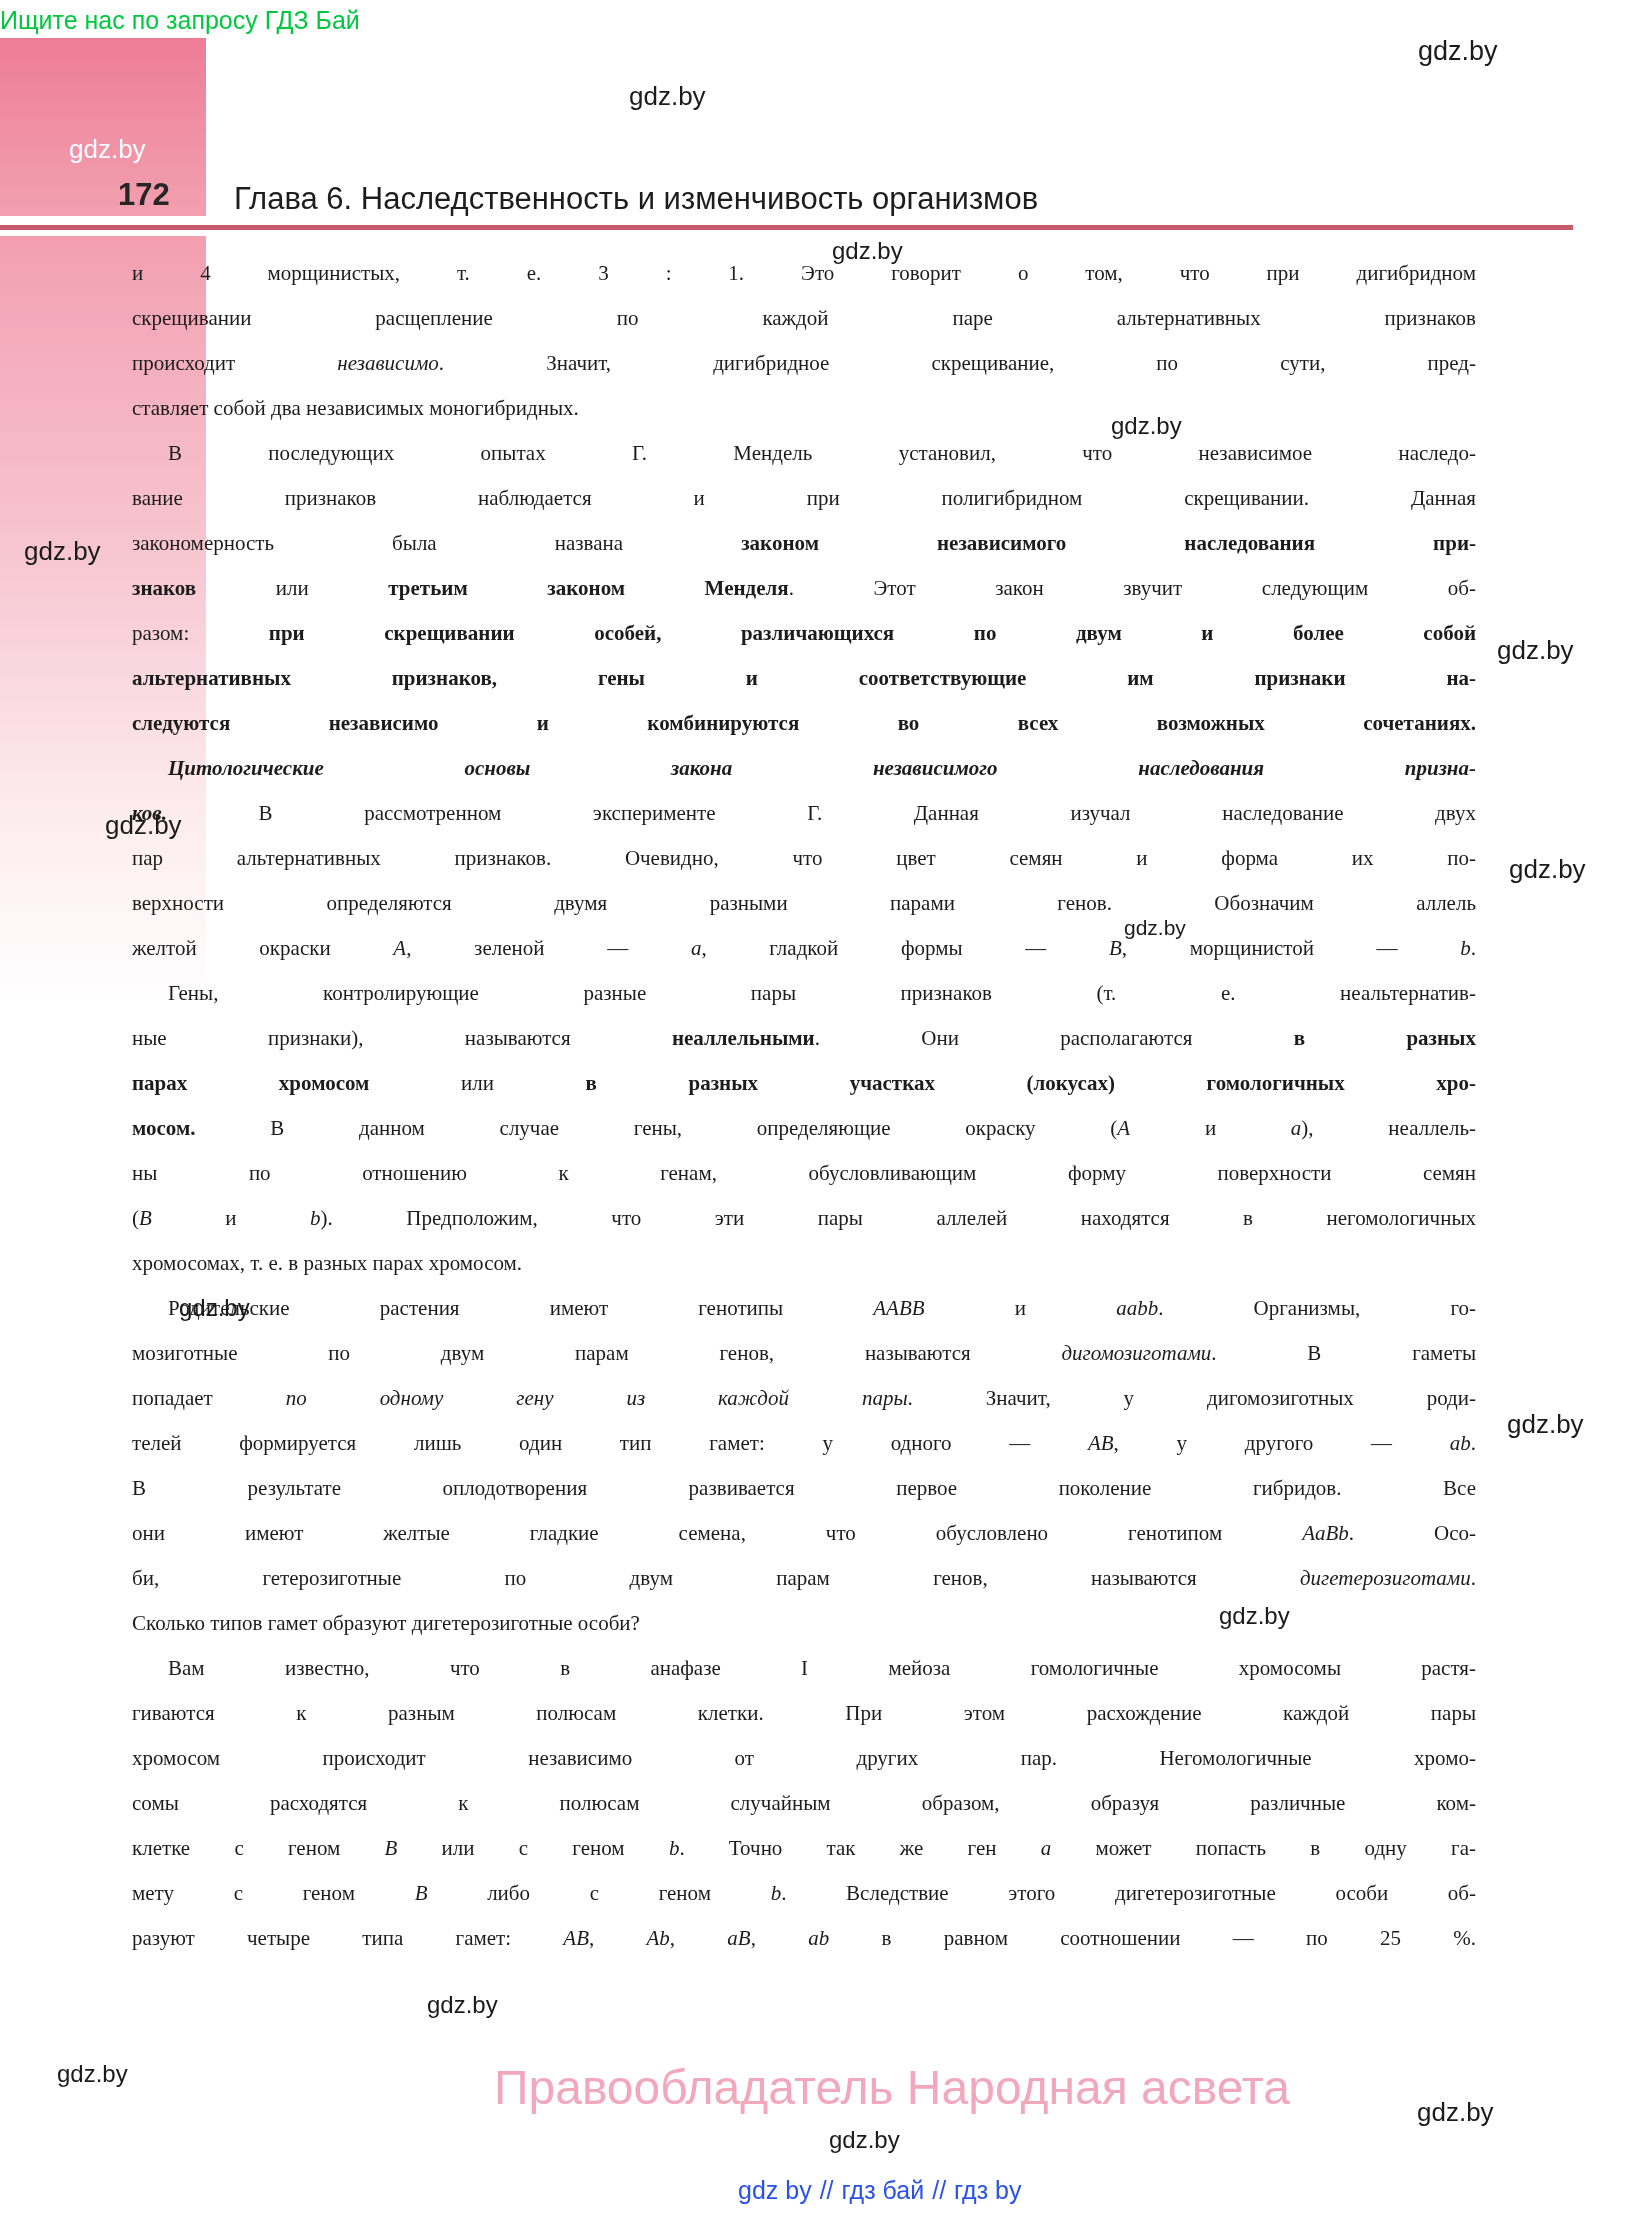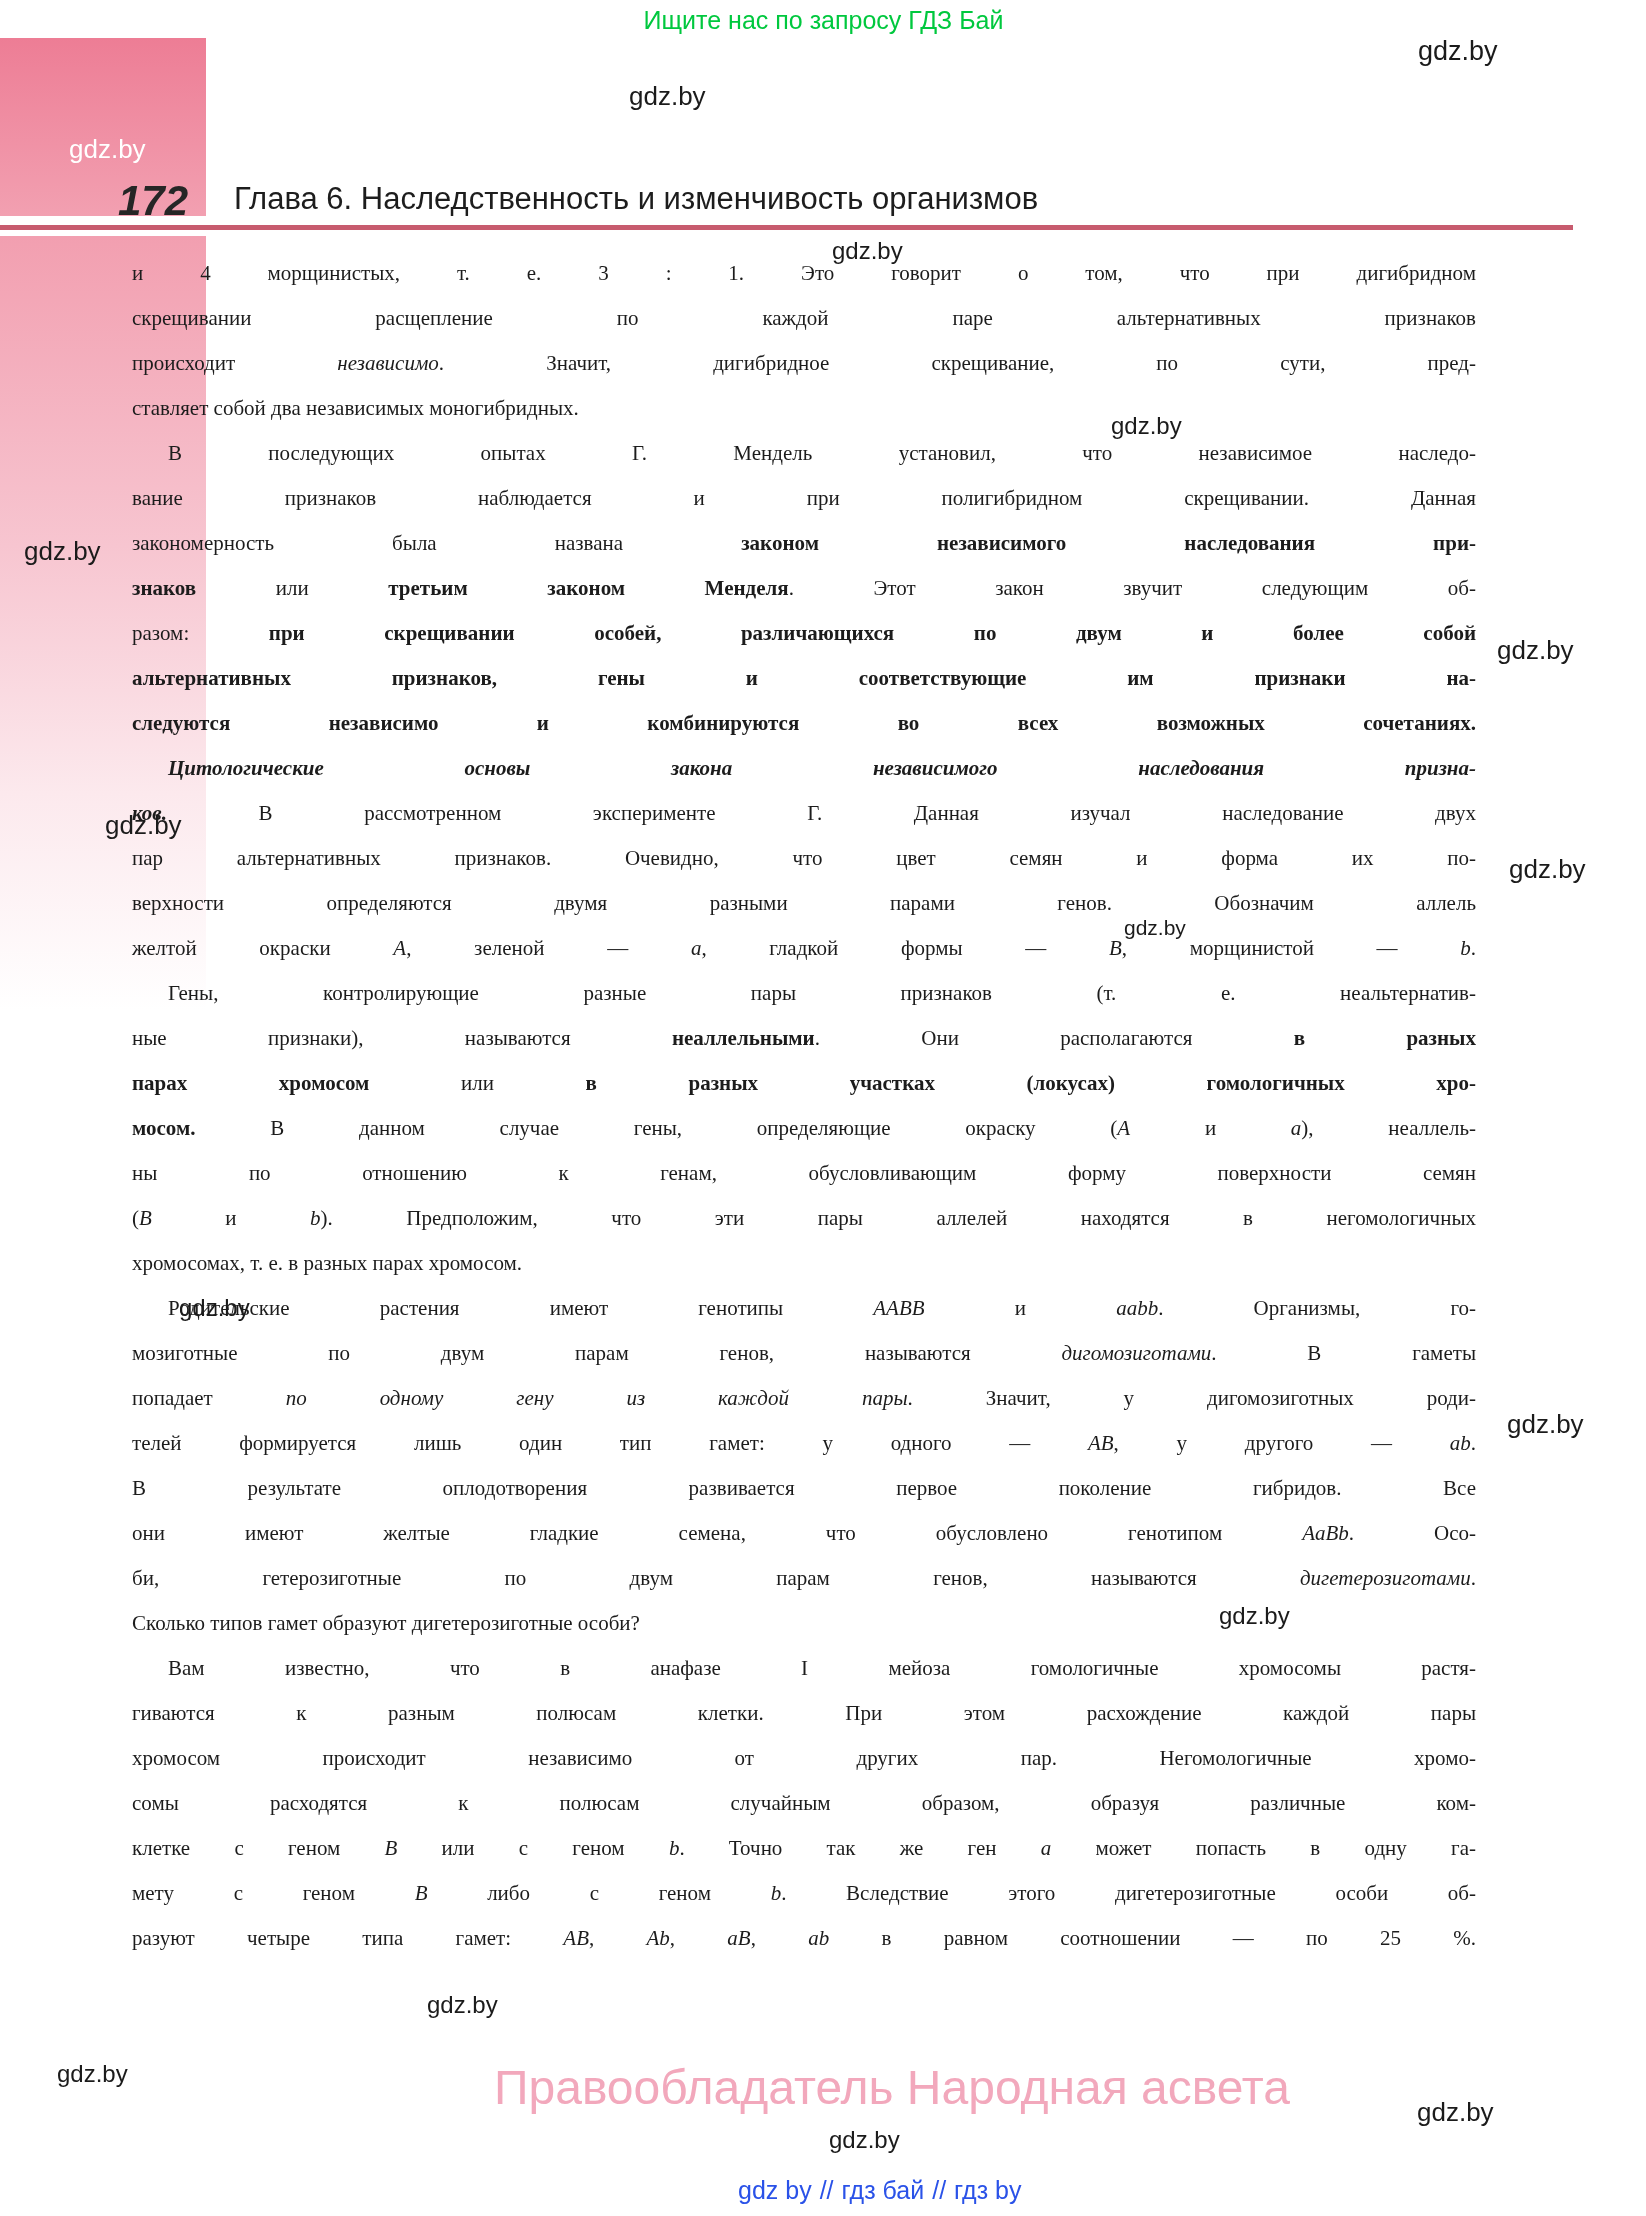--- a/index.html
+++ b/index.html
@@ -1,26 +1,26 @@
 <!DOCTYPE html>
 <html style="font-size:13px"><head>
 <meta charset="utf-8">
 <style>
   html,body{margin:0;padding:0;background:#ffffff;}
   .page{position:relative;width:1647px;height:2216px;background:#ffffff;overflow:hidden;
         font-family:"Liberation Serif",serif;}
-  .banner{position:absolute;top:6.4px;left:0;width:100%;text-align:center;
+  .banner{position:absolute;top:6.4px;left:0;width:100%;text-align:left;
           font-family:"Liberation Sans",sans-serif;font-size:25px;white-space:nowrap;}
   .sidebar-top{position:absolute;left:0;top:38px;width:206px;height:178px;
           background:linear-gradient(180deg,#ed7d95 0%,#f2a0b1 100%);}
   .sidebar-strip{position:absolute;left:0;top:236px;width:206px;height:774px;
           background:linear-gradient(180deg,#f29fb0 0%,#f7c5d0 40%,#fce9ed 72%,#ffffff 100%);}
   .divider{position:absolute;left:0;top:225px;width:1573px;height:4.8px;background:#c75b6e;}
   .pagenum{position:absolute;left:118px;top:177px;font-family:"Liberation Sans",sans-serif;
-          font-size:42px;font-weight:700;color:#262626;font-style:italic;}
+          font-size:31px;font-weight:700;color:#262626;}
   .chapter{position:absolute;left:234px;top:181px;font-family:"Liberation Sans",sans-serif;
           font-size:31px;color:#1d1d1d;white-space:nowrap;}
   .chapter .bold{font-weight:400;}
   .bodytext{position:absolute;left:132px;top:251px;width:1344px;color:#1c1c1c;font-size:21px;}
   .line{line-height:45px;text-align:justify;text-align-last:justify;}
   .line.last{text-align-last:left;}
   .line.ind{text-indent:36px;}
   .b{font-weight:700;}
   .i{font-style:italic;}
   .bi{font-weight:700;font-style:italic;}

